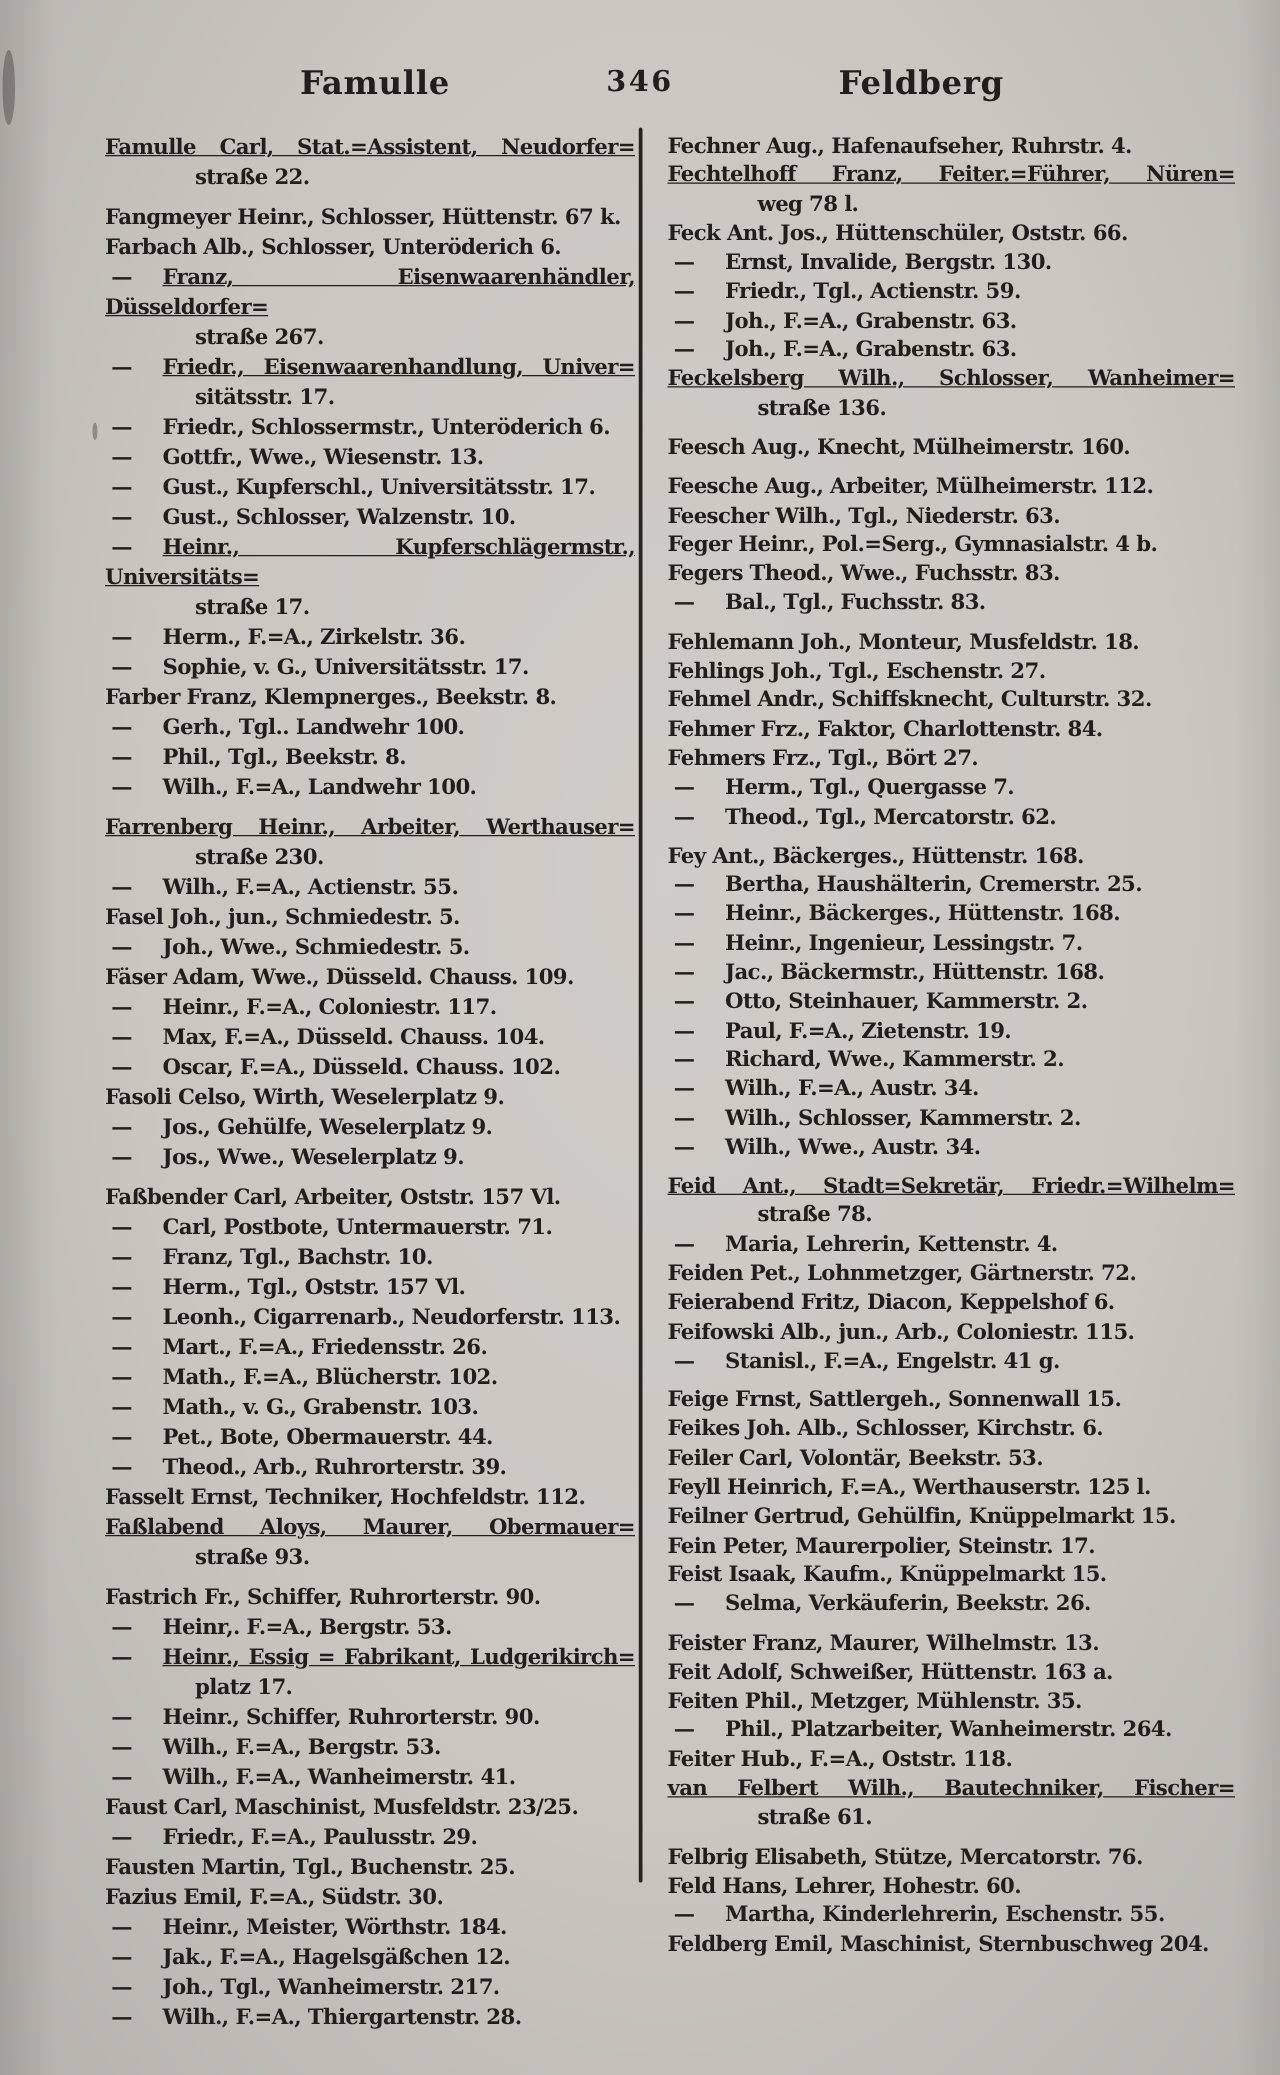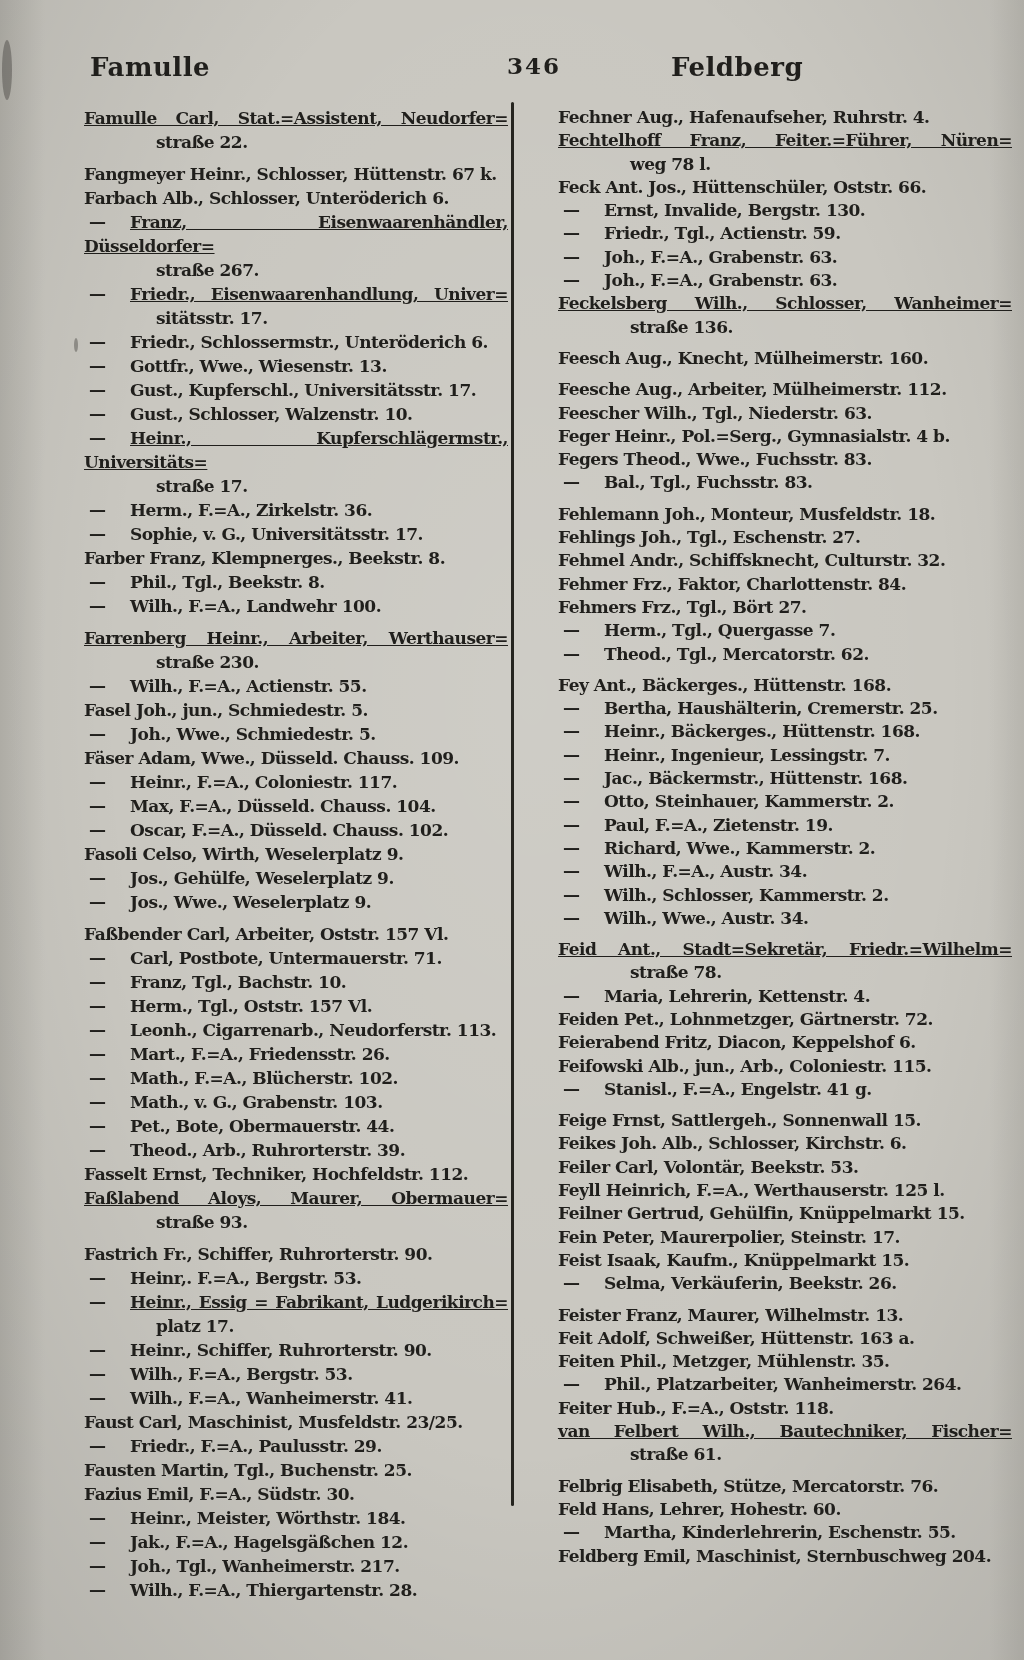--- a/index.html
+++ b/index.html
@@ -8,27 +8,27 @@
     position:relative;width:1024px;height:1660px;
     background:
       radial-gradient(ellipse at 52% 42%, rgba(255,255,255,0.10) 0%, rgba(0,0,0,0.00) 55%, rgba(0,0,0,0.10) 100%),
       linear-gradient(90deg, #b4b2ab 0px, #c9c7c0 45px, #c9c7c0 calc(100% - 35px), #bbb9b2 100%),
       #c8c6bf;
     font-family:"DejaVu Serif", serif;
     color:#201f1c;
     font-weight:700;
   }
   .hdr{position:absolute;top:52px;font-size:26px;letter-spacing:0.5px;}
-  .hdr-left{left:90px;width:420px;}
-  .hdr-page{left:484px;width:100px;text-align:center;font-size:23px;letter-spacing:2px;}
+  .hdr-left{left:90px;width:420px;text-align:center;}
+  .hdr-page{left:462px;width:100px;text-align:center;font-size:23px;letter-spacing:2px;}
   .hdr-right{left:542px;width:390px;text-align:center;}
   .divider{position:absolute;left:511px;top:102px;width:3px;height:1404px;background:#25241f;border-radius:2px;}
   .col{position:absolute;top:106px;font-size:17px;letter-spacing:-0.5px;}
   .col-left{left:84px;width:424px;}
-  .col-right{left:558px;width:454px;}
+  .col-right{left:534px;width:454px;}
   .col-left .line{line-height:24px;}
   .col-right .line{line-height:23.3px;}
   .line{white-space:nowrap;}
   .line.cont{padding-left:72px;}
   .line.gap{margin-top:8px;}
   .line.just{white-space:normal;text-align:justify;text-align-last:justify;text-decoration:underline;}
   .dash{display:inline-block;width:46px;text-indent:5px;}
   
   .blemish{position:absolute;background:rgba(40,38,34,0.35);border-radius:50%;}
   .b1{left:2px;top:40px;width:10px;height:60px;}
@@ -58,20 +58,21 @@
       <div class="line cont">sitätsstr. 17.</div>
       <div class="line"><span class="dash">—</span>Friedr., Schlossermstr., Unteröderich 6.</div>
       <div class="line"><span class="dash">—</span>Gottfr., Wwe., Wiesenstr. 13.</div>
       <div class="line"><span class="dash">—</span>Gust., Kupferschl., Universitätsstr. 17.</div>
       <div class="line"><span class="dash">—</span>Gust., Schlosser, Walzenstr. 10.</div>
       <div class="line just"><span class="dash">—</span>Heinr., Kupferschlägermstr., Universitäts=</div>
       <div class="line cont">straße 17.</div>
       <div class="line"><span class="dash">—</span>Herm., F.=A., Zirkelstr. 36.</div>
       <div class="line"><span class="dash">—</span>Sophie, v. G., Universitätsstr. 17.</div>
       <div class="line">Farber Franz, Klempnerges., Beekstr. 8.</div>
+      <div class="line"><span class="dash">—</span>Gerh., Tgl.. Landwehr 100.</div>
       <div class="line"><span class="dash">—</span>Phil., Tgl., Beekstr. 8.</div>
       <div class="line"><span class="dash">—</span>Wilh., F.=A., Landwehr 100.</div>
       <div class="line gap just">Farrenberg Heinr., Arbeiter, Werthauser=</div>
       <div class="line cont">straße 230.</div>
       <div class="line"><span class="dash">—</span>Wilh., F.=A., Actienstr. 55.</div>
       <div class="line">Fasel Joh., jun., Schmiedestr. 5.</div>
       <div class="line"><span class="dash">—</span>Joh., Wwe., Schmiedestr. 5.</div>
       <div class="line">Fäser Adam, Wwe., Düsseld. Chauss. 109.</div>
       <div class="line"><span class="dash">—</span>Heinr., F.=A., Coloniestr. 117.</div>
       <div class="line"><span class="dash">—</span>Max, F.=A., Düsseld. Chauss. 104.</div>

